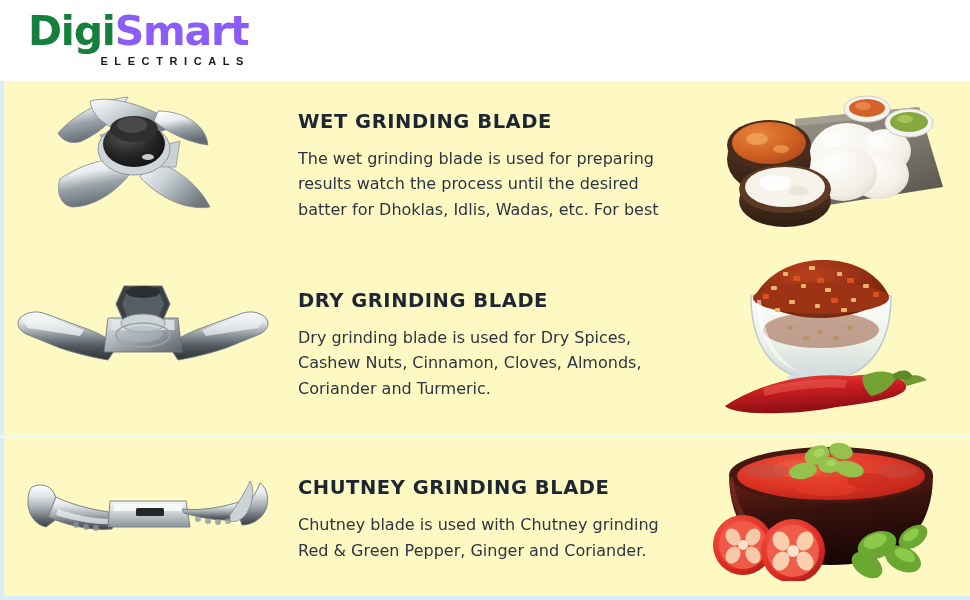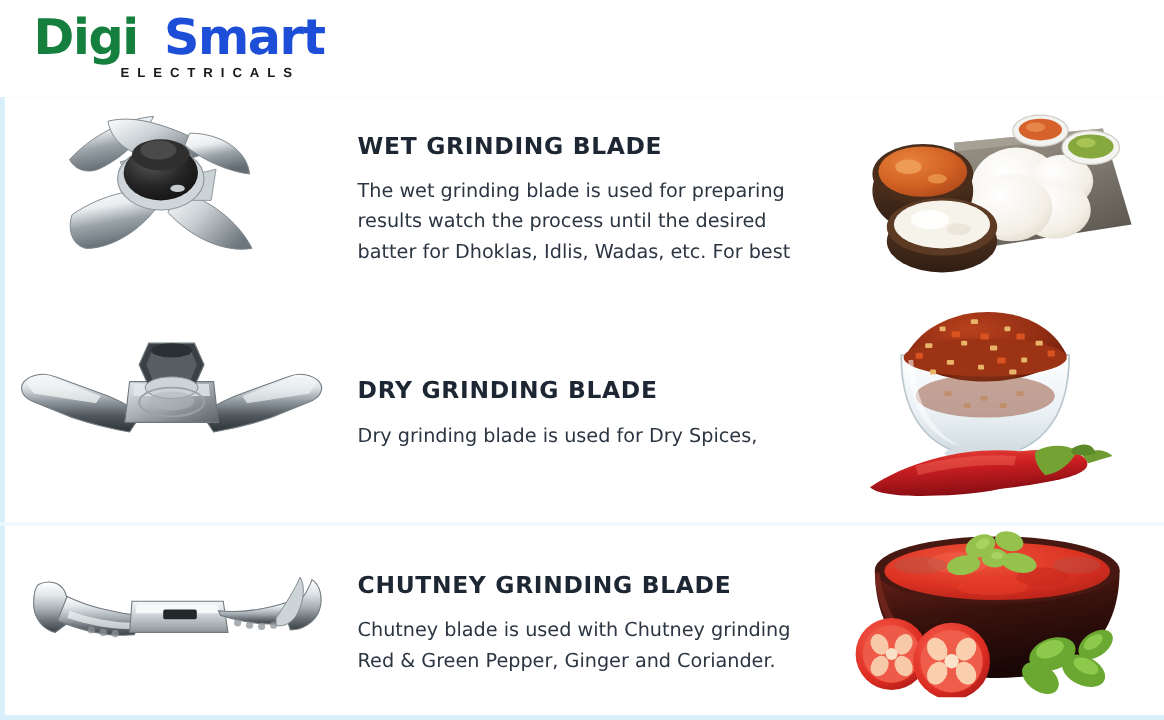--- a/index.html
+++ b/index.html
@@ -36,41 +36,41 @@
   }
   .logo-word {
     font-family: "DejaVu Sans", sans-serif;
     font-size: 41px;
     font-weight: bold;
     letter-spacing: -1.2px;
     line-height: 46px;
     white-space: nowrap;
   }
   .logo-digi { color: #15803d; }
-  .logo-smart { color: #1d4ed8; margin-left: 22px; }
+  .logo-smart { color: #8b5cf6; }
   .logo-sub {
     font-family: "Liberation Sans", sans-serif;
     font-size: 11px;
     font-weight: bold;
     color: #1a1a1a;
     letter-spacing: 6.6px;
     text-align: right;
     width: 222px;
     margin-top: 1px;
     white-space: nowrap;
   }
 
   
   .content {
     position: absolute;
     left: 0;
     top: 81px;
     width: 970px;
     height: 519px;
-    background: #ffffff;
+    background: #fef9c3;
   }
   .edge-left {
     position: absolute;
     left: 0; top: 0;
     width: 4px; height: 519px;
     background: #d8eefb;
   }
   .edge-bottom {
     position: absolute;
     left: 0; bottom: 0;
@@ -307,20 +307,22 @@
           <ellipse cx="131" cy="45" rx="22" ry="9" fill="#cdd4d8" stroke="#7b8489" stroke-width="0.8"></ellipse>
           <ellipse cx="131" cy="57" rx="27" ry="12" fill="none" stroke="#9aa2a7" stroke-width="1.6"></ellipse>
           <ellipse cx="131" cy="56" rx="19" ry="8" fill="#aeb6bb" opacity="0.55"></ellipse>
         </svg>
       </div>
 
       <div class="cell-text">
         <h2 class="sec-title">DRY GRINDING BLADE</h2>
         <p class="sec-body">
           <span>Dry grinding blade is used for Dry Spices,</span>
+          <span>Cashew Nuts, Cinnamon, Cloves, Almonds,</span>
+          <span>Coriander and Turmeric.</span>
         </p>
       </div>
 
       <div class="cell-photo">
         <svg class="photo chilli-photo" viewBox="0 0 248 158">
           <defs>
             <linearGradient id="glassG" x1="0" y1="0" x2="0" y2="1">
               <stop offset="0%" stop-color="#ffffff" stop-opacity="0.95"></stop>
               <stop offset="55%" stop-color="#e6eef2" stop-opacity="0.8"></stop>
               <stop offset="100%" stop-color="#c7d4db" stop-opacity="0.9"></stop>

